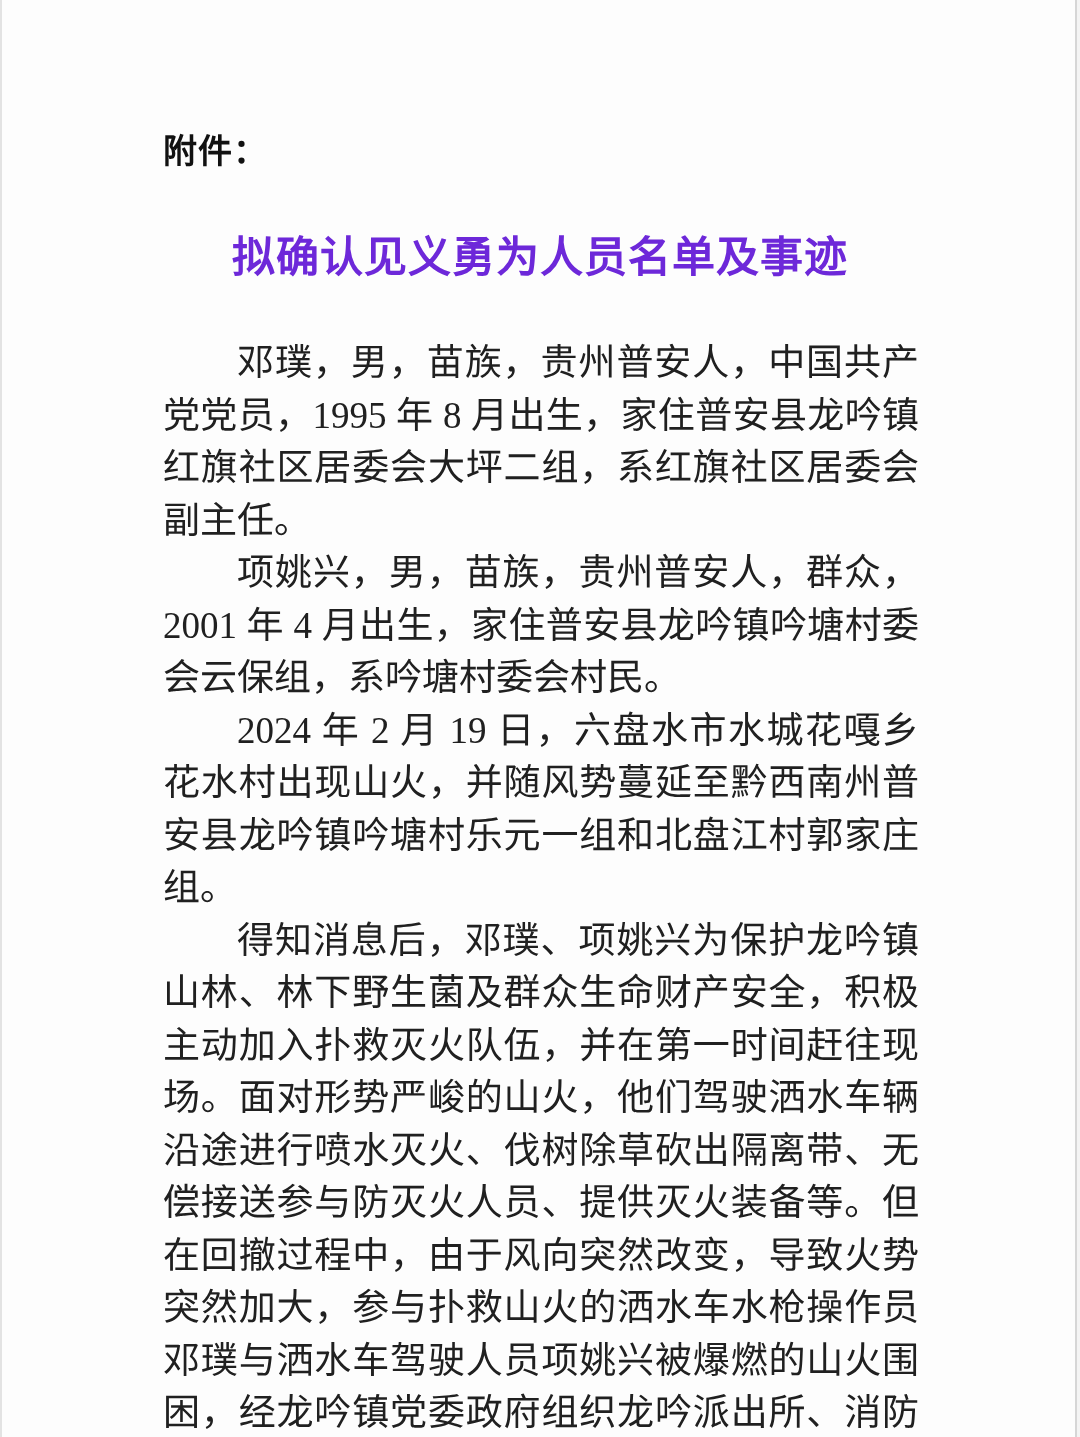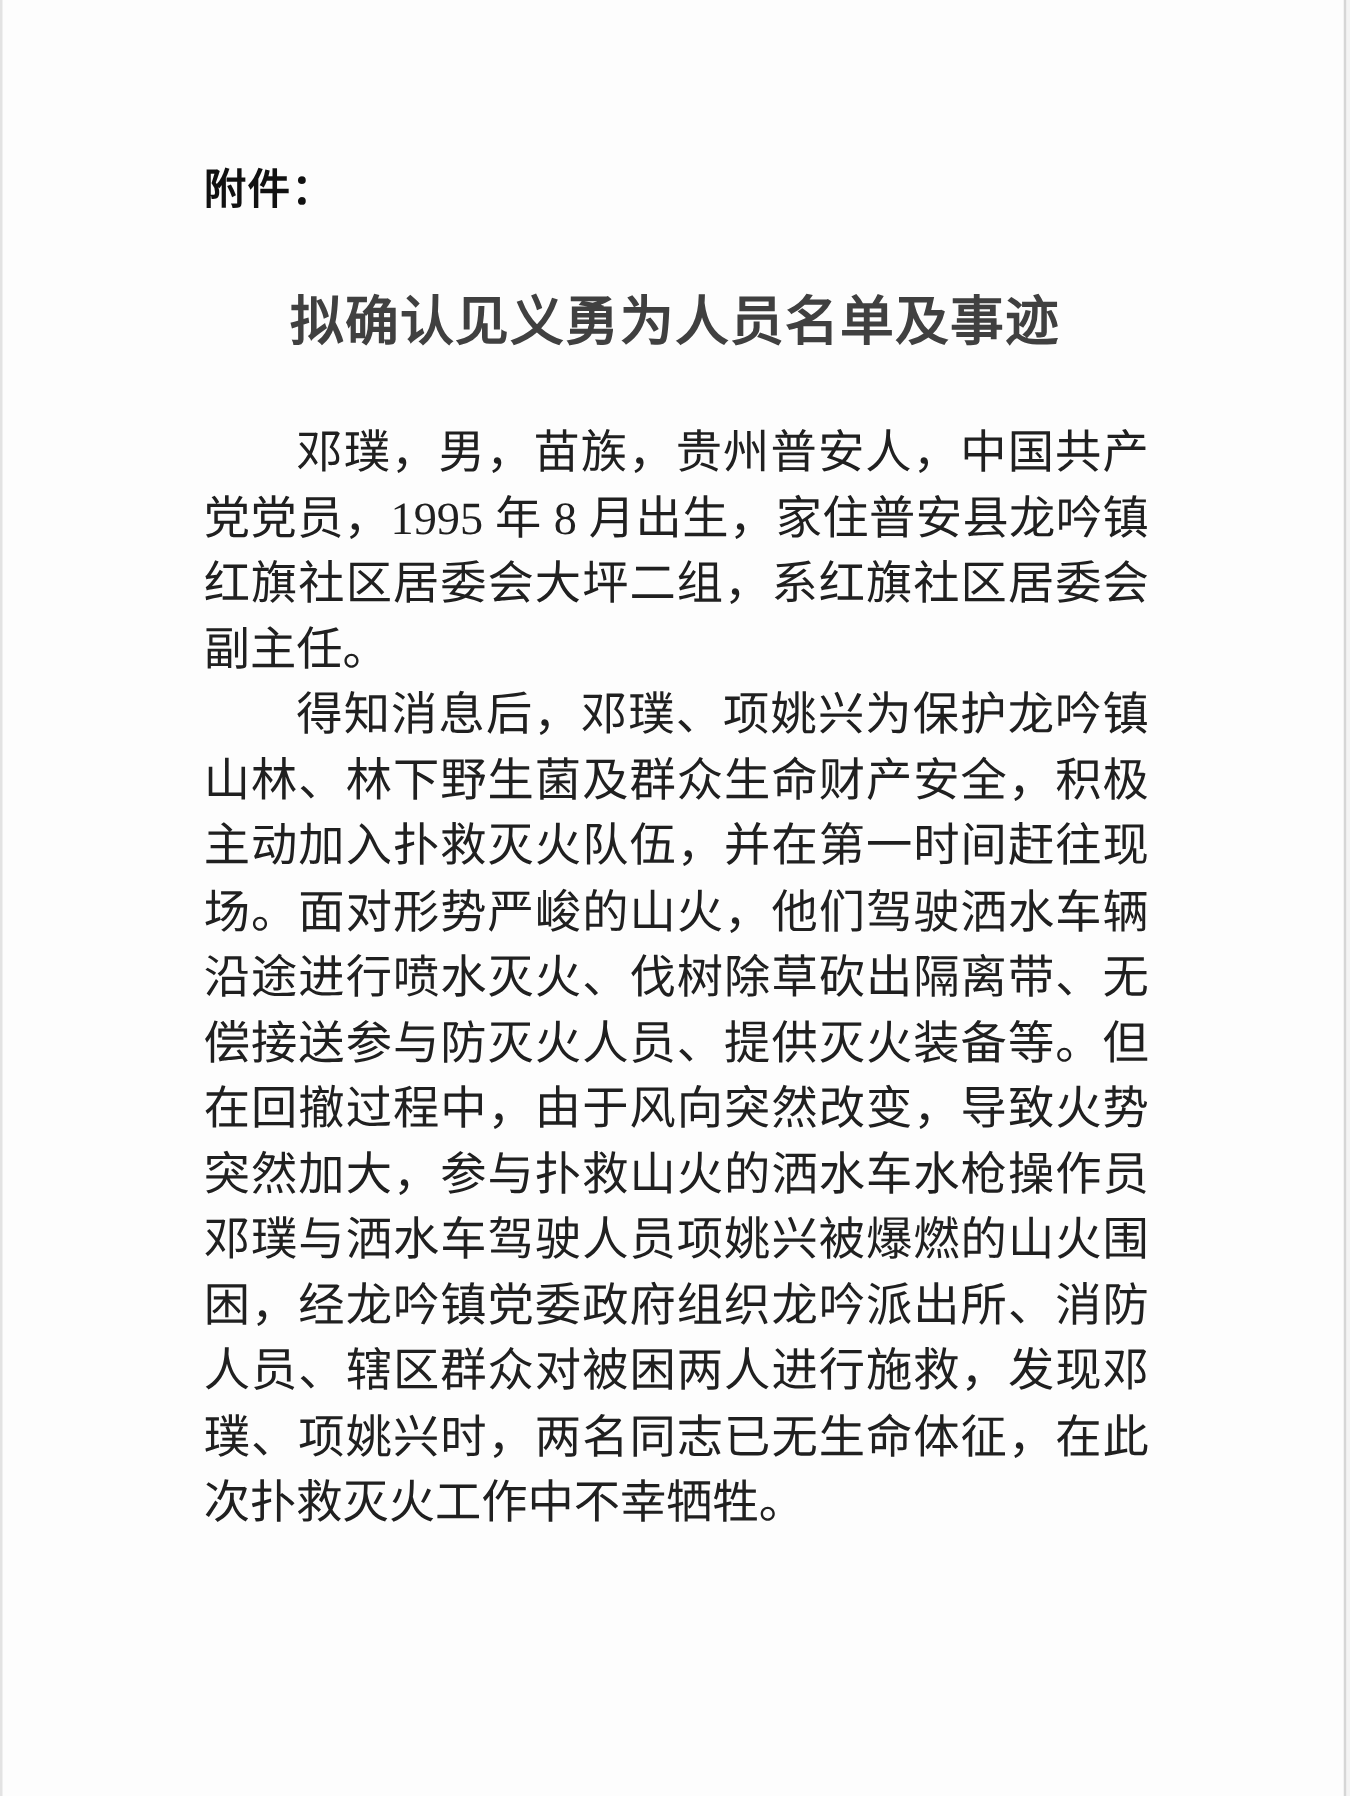--- a/index.html
+++ b/index.html
@@ -50,21 +50,21 @@
   .doc-title {
     position: absolute;
     left: 0;
     top: 222px;
     width: 100%;
     text-align: center;
     font-family: "Liberation Serif", serif;
     font-weight: 700;
     font-size: 43px;
     letter-spacing: 1px;
-    color: #404040;
+    color: #6d28d9;
     white-space: nowrap;
   }
   .doc-body {
     position: absolute;
     left: 163px;
     top: 337px;
     width: 756px;
     font-size: 37px;
     line-height: 52.5px;
     text-align: justify;
@@ -85,15 +85,17 @@
   <div class="scan-edge-right-outer"></div>
   <div class="scan-edge-right"></div>
   <div class="scan-edge-left"></div>
 
   <div class="attachment-label">附件：</div>
 
   <div class="doc-title">拟确认见义勇为人员名单及事迹</div>
 
   <div class="doc-body">
     <p>邓璞，男，苗族，贵州普安人，中国共产党党员，1995 年 8 月出生，家住普安县龙吟镇红旗社区居委会大坪二组，系红旗社区居委会副主任。</p>
+    <p>项姚兴，男，苗族，贵州普安人，群众，2001 年 4 月出生，家住普安县龙吟镇吟塘村委会云保组，系吟塘村委会村民。</p>
+    <p>2024 年 2 月 19 日，六盘水市水城花嘎乡花水村出现山火，并随风势蔓延至黔西南州普安县龙吟镇吟塘村乐元一组和北盘江村郭家庄组。</p>
     <p>得知消息后，邓璞、项姚兴为保护龙吟镇山林、林下野生菌及群众生命财产安全，积极主动加入扑救灭火队伍，并在第一时间赶往现场。面对形势严峻的山火，他们驾驶洒水车辆沿途进行喷水灭火、伐树除草砍出隔离带、无偿接送参与防灭火人员、提供灭火装备等。但在回撤过程中，由于风向突然改变，导致火势突然加大，参与扑救山火的洒水车水枪操作员邓璞与洒水车驾驶人员项姚兴被爆燃的山火围困，经龙吟镇党委政府组织龙吟派出所、消防人员、辖区群众对被困两人进行施救，发现邓璞、项姚兴时，两名同志已无生命体征，在此次扑救灭火工作中不幸牺牲。</p>
   </div>
 </div>
 
 </body></html>

